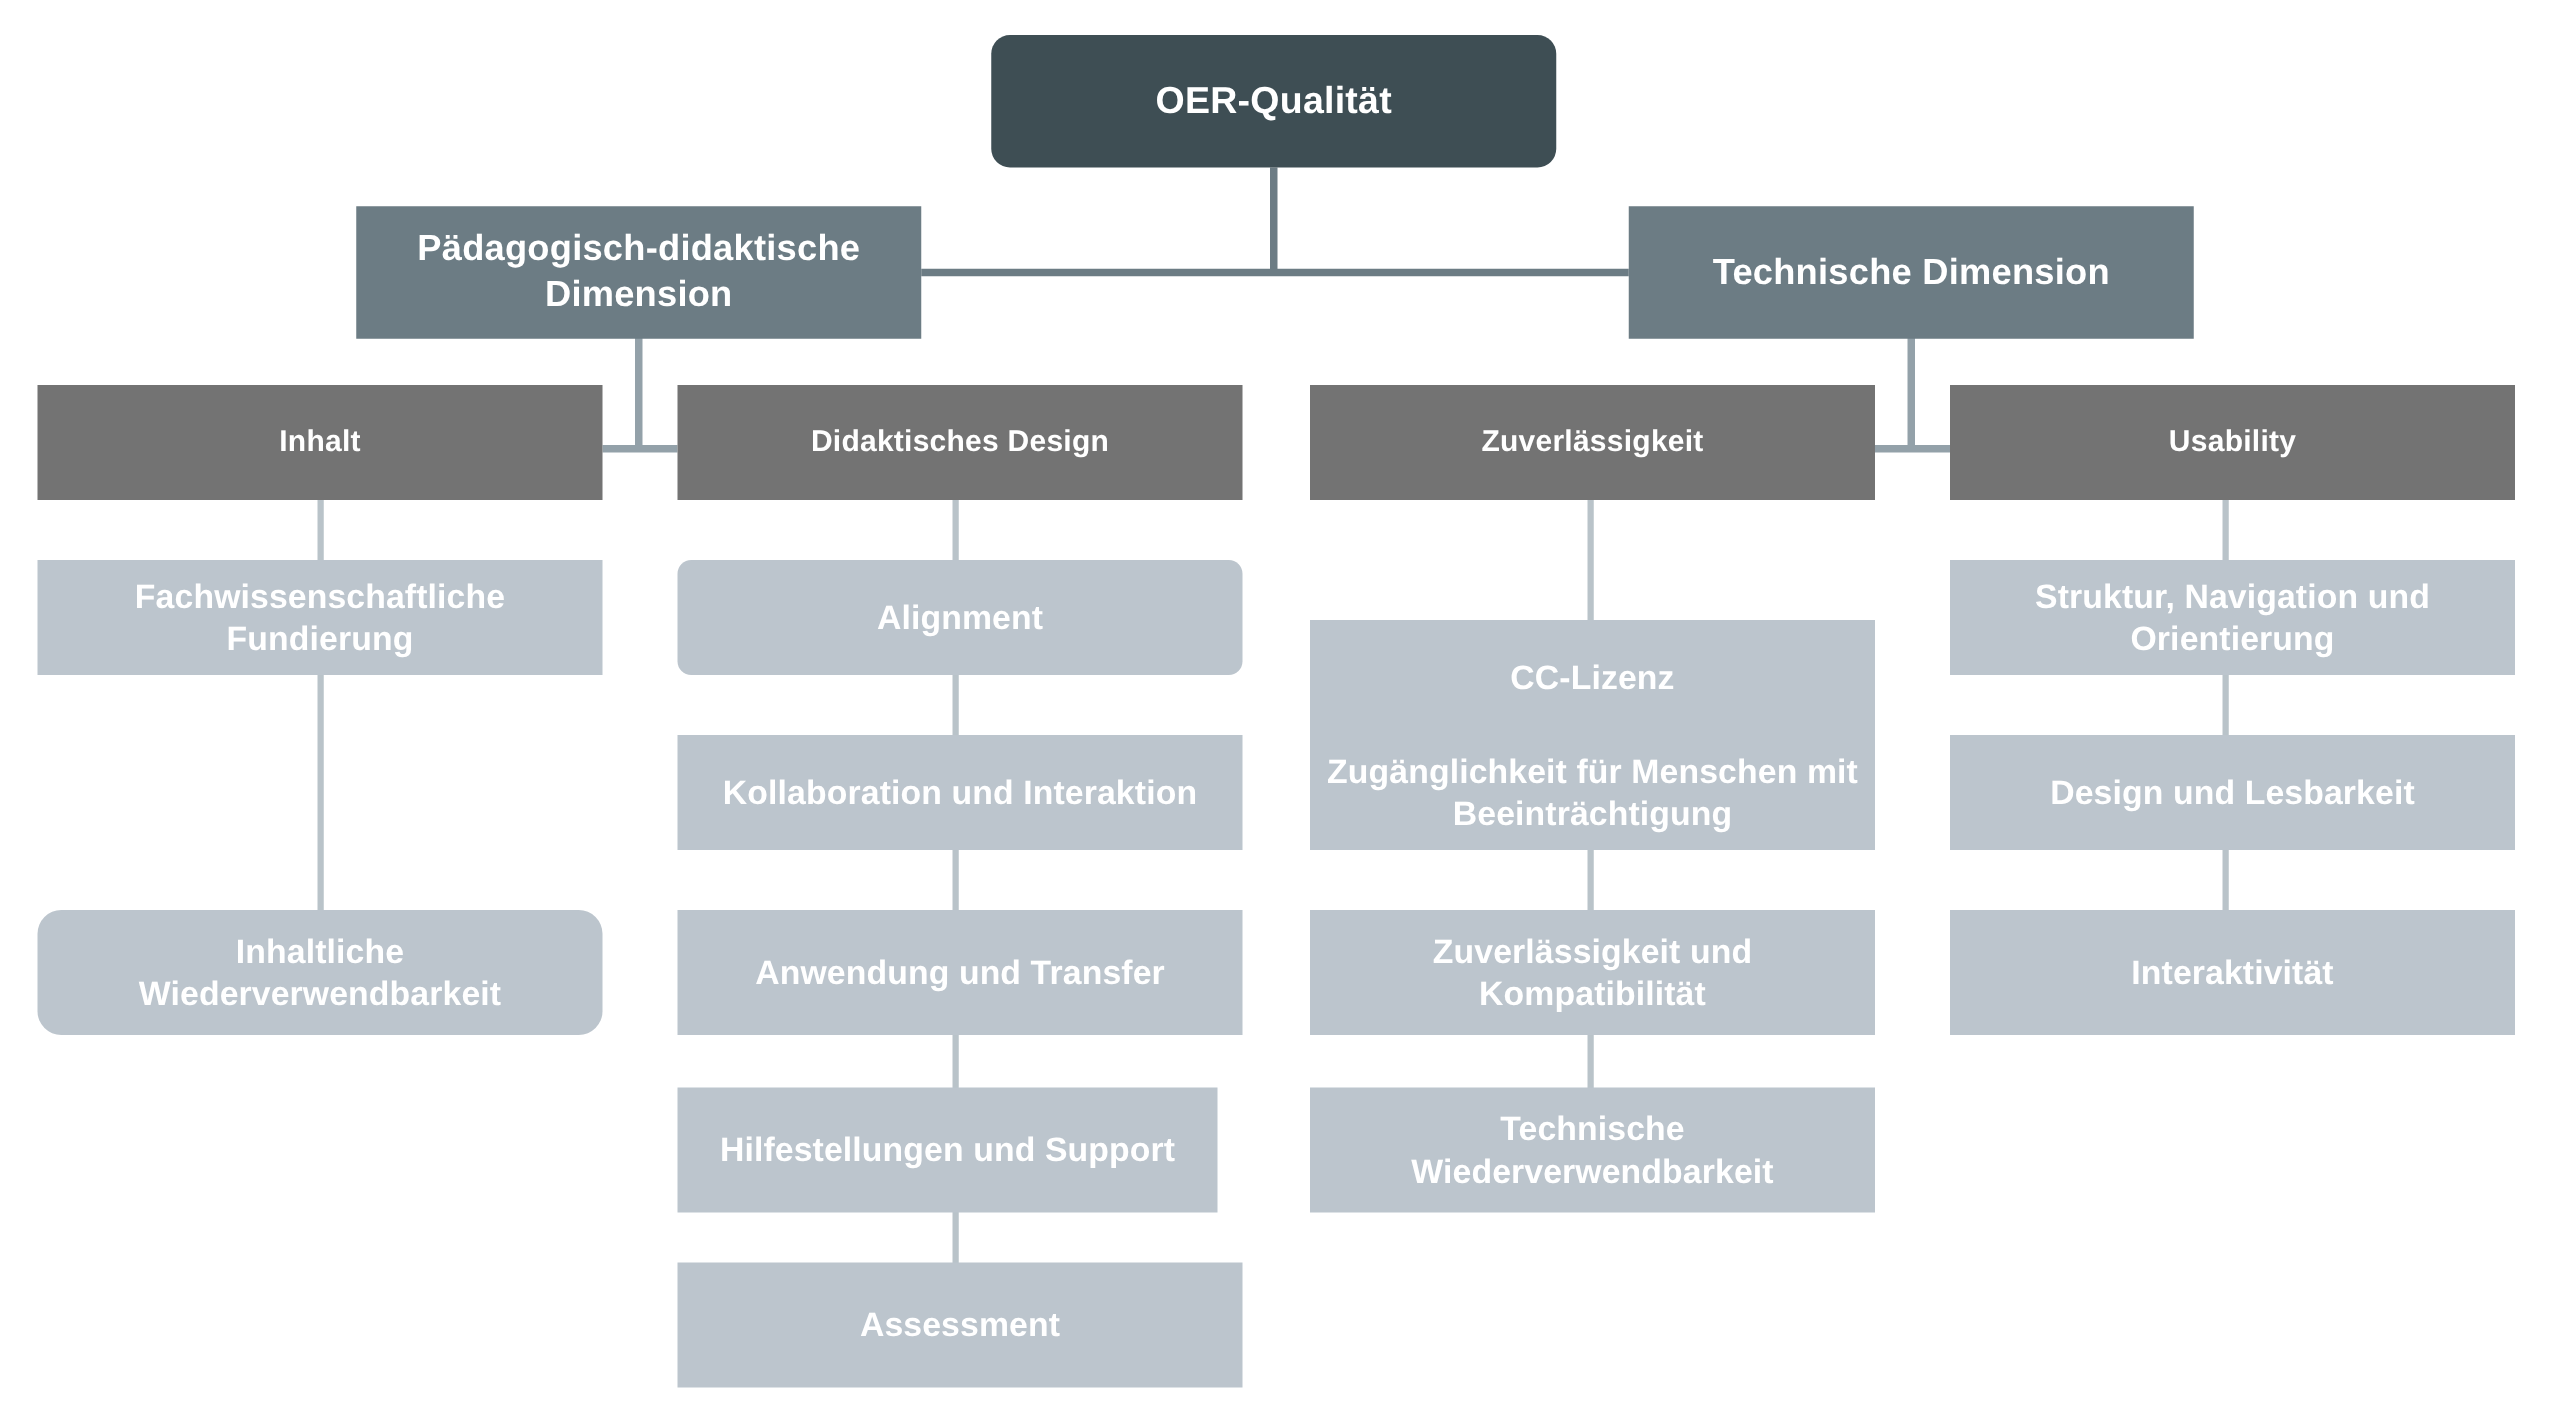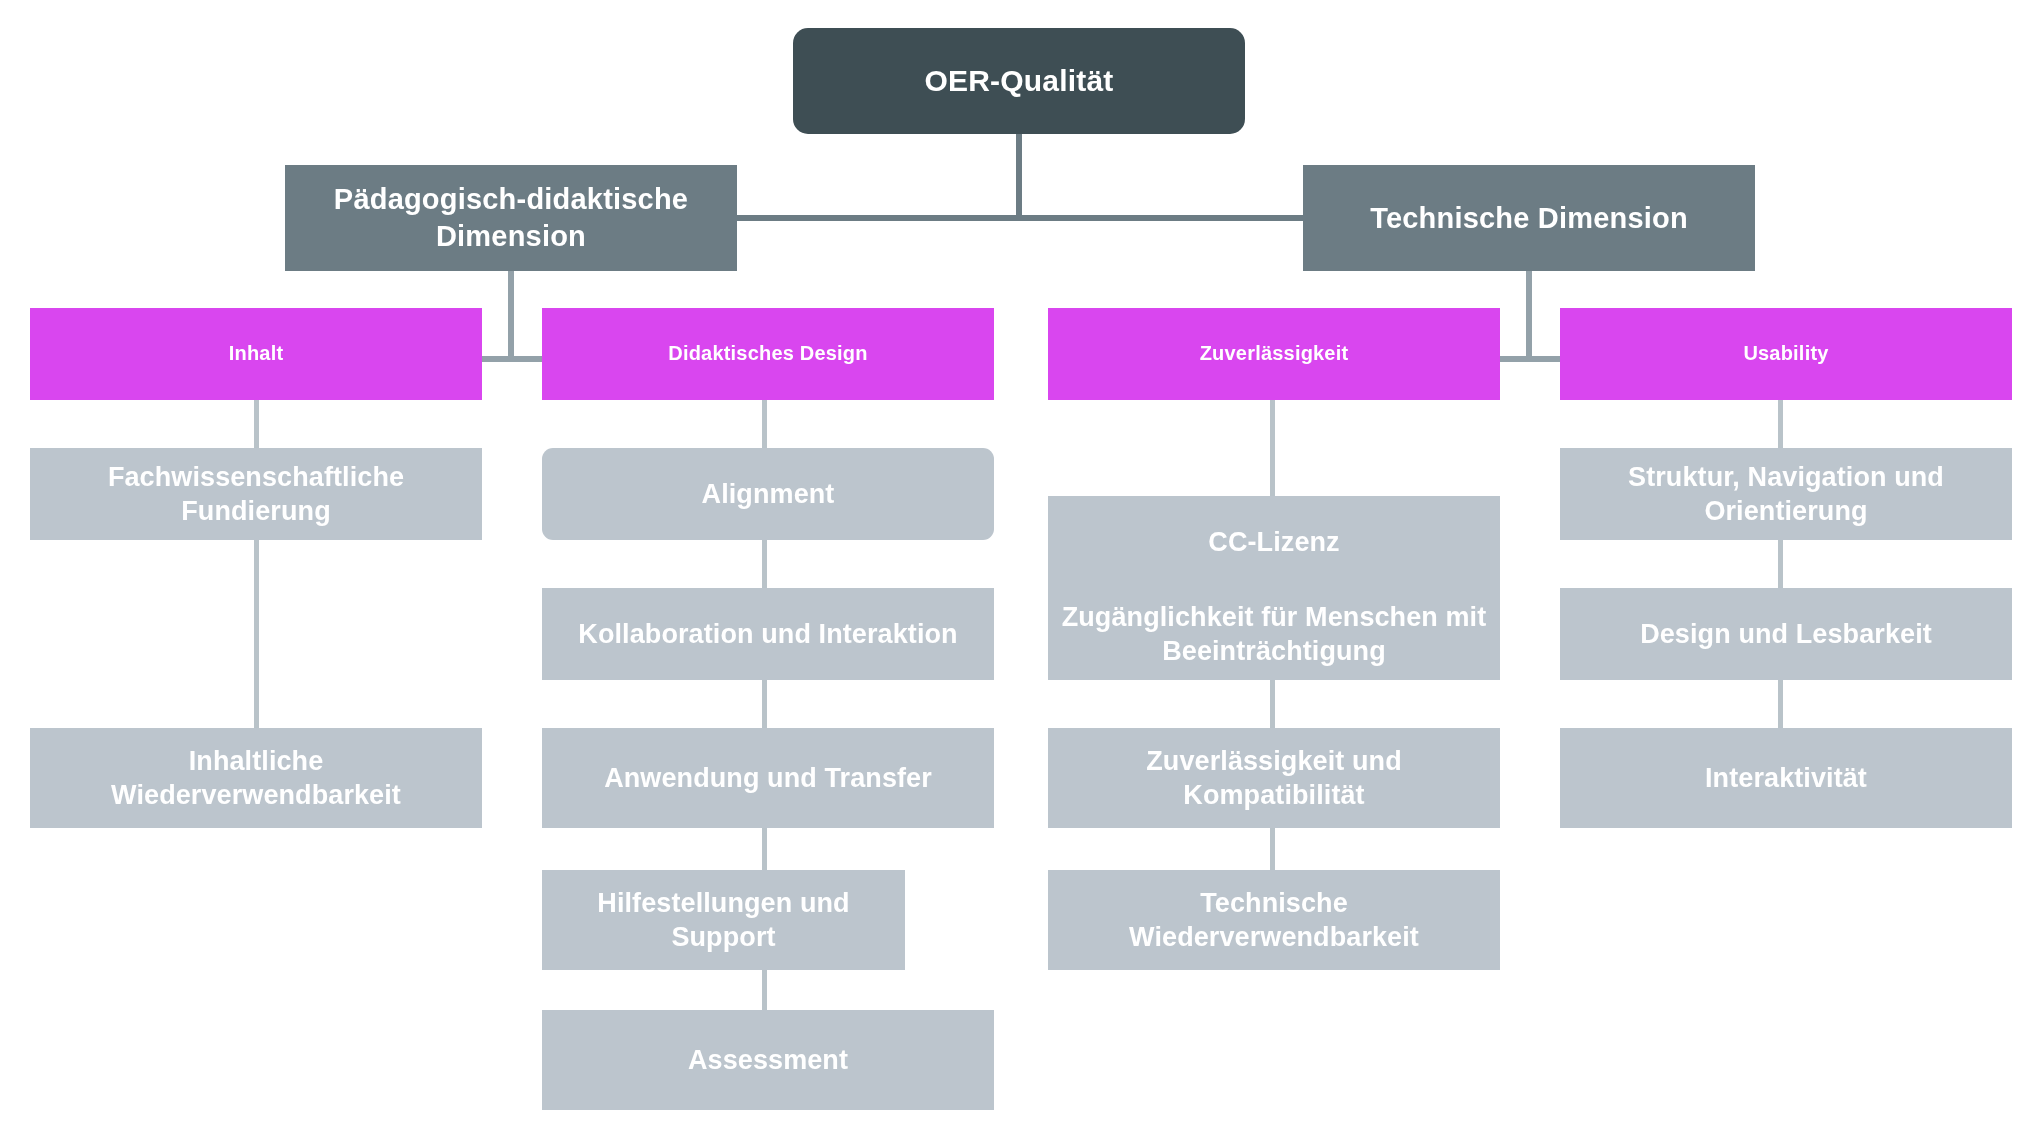--- a/index.html
+++ b/index.html
@@ -16,21 +16,21 @@
     display:flex;align-items:center;justify-content:center;
     text-align:center;
     color:#ffffff;
     font-weight:bold;
     line-height:1.26;
     box-sizing:border-box;
     padding:4px 10px;
   }
   .lvl-root{background:#3e4e54;font-size:30px;letter-spacing:.2px;}
   .lvl-dim {background:#6c7c84;font-size:29px;letter-spacing:.2px;}
-  .lvl-cat {background:#d946ef;font-size:20px;letter-spacing:.2px;}
+  .lvl-cat {background:#737373;font-size:24px;letter-spacing:.2px;}
   .lvl-leaf{background:#bcc5cd;font-size:27px;letter-spacing:.1px;}
 
   .conn{position:absolute;background:#b9c3c9;}
   .conn.dark{background:#6c7c84;}
   .conn.mid{background:#93a1a9;}
 </style>
 </head>
 <body>
 
 <div id="stage">
@@ -77,34 +77,34 @@
     <span>Zuverlässigkeit</span>
   </div>
 
   <div class="node lvl-cat" style="left:1560px;top:308px;width:452px;height:92px;">
     <span>Usability</span>
   </div>
 
   <div class="node lvl-leaf" style="left:30px;top:448px;width:452px;height:92px;">
     <span>Fachwissenschaftliche Fundierung</span>
   </div>
-  <div class="node lvl-leaf" style="left:30px;top:728px;width:452px;height:100px;">
+  <div class="node lvl-leaf" style="left:30px;top:728px;width:452px;height:100px;border-radius:19px;">
     <span>Inhaltliche Wiederverwendbarkeit</span>
   </div>
 
   <div class="node lvl-leaf" style="left:542px;top:448px;width:452px;height:92px;border-radius:11px;">
     <span>Alignment</span>
   </div>
   <div class="node lvl-leaf" style="left:542px;top:588px;width:452px;height:92px;">
     <span>Kollaboration und Interaktion</span>
   </div>
   <div class="node lvl-leaf" style="left:542px;top:728px;width:452px;height:100px;">
     <span>Anwendung und Transfer</span>
   </div>
-  <div class="node lvl-leaf" style="left:542px;top:870px;width:363px;height:100px;">
+  <div class="node lvl-leaf" style="left:542px;top:870px;width:432px;height:100px;">
     <span>Hilfestellungen und Support</span>
   </div>
   <div class="node lvl-leaf" style="left:542px;top:1010px;width:452px;height:100px;">
     <span>Assessment</span>
   </div>
 
   <div class="node lvl-leaf" style="left:1048px;top:448px;width:452px;height:92px;margin-top:48px;">
     <span>CC-Lizenz</span>
   </div>
   <div class="node lvl-leaf" style="left:1048px;top:588px;width:452px;height:92px;">

